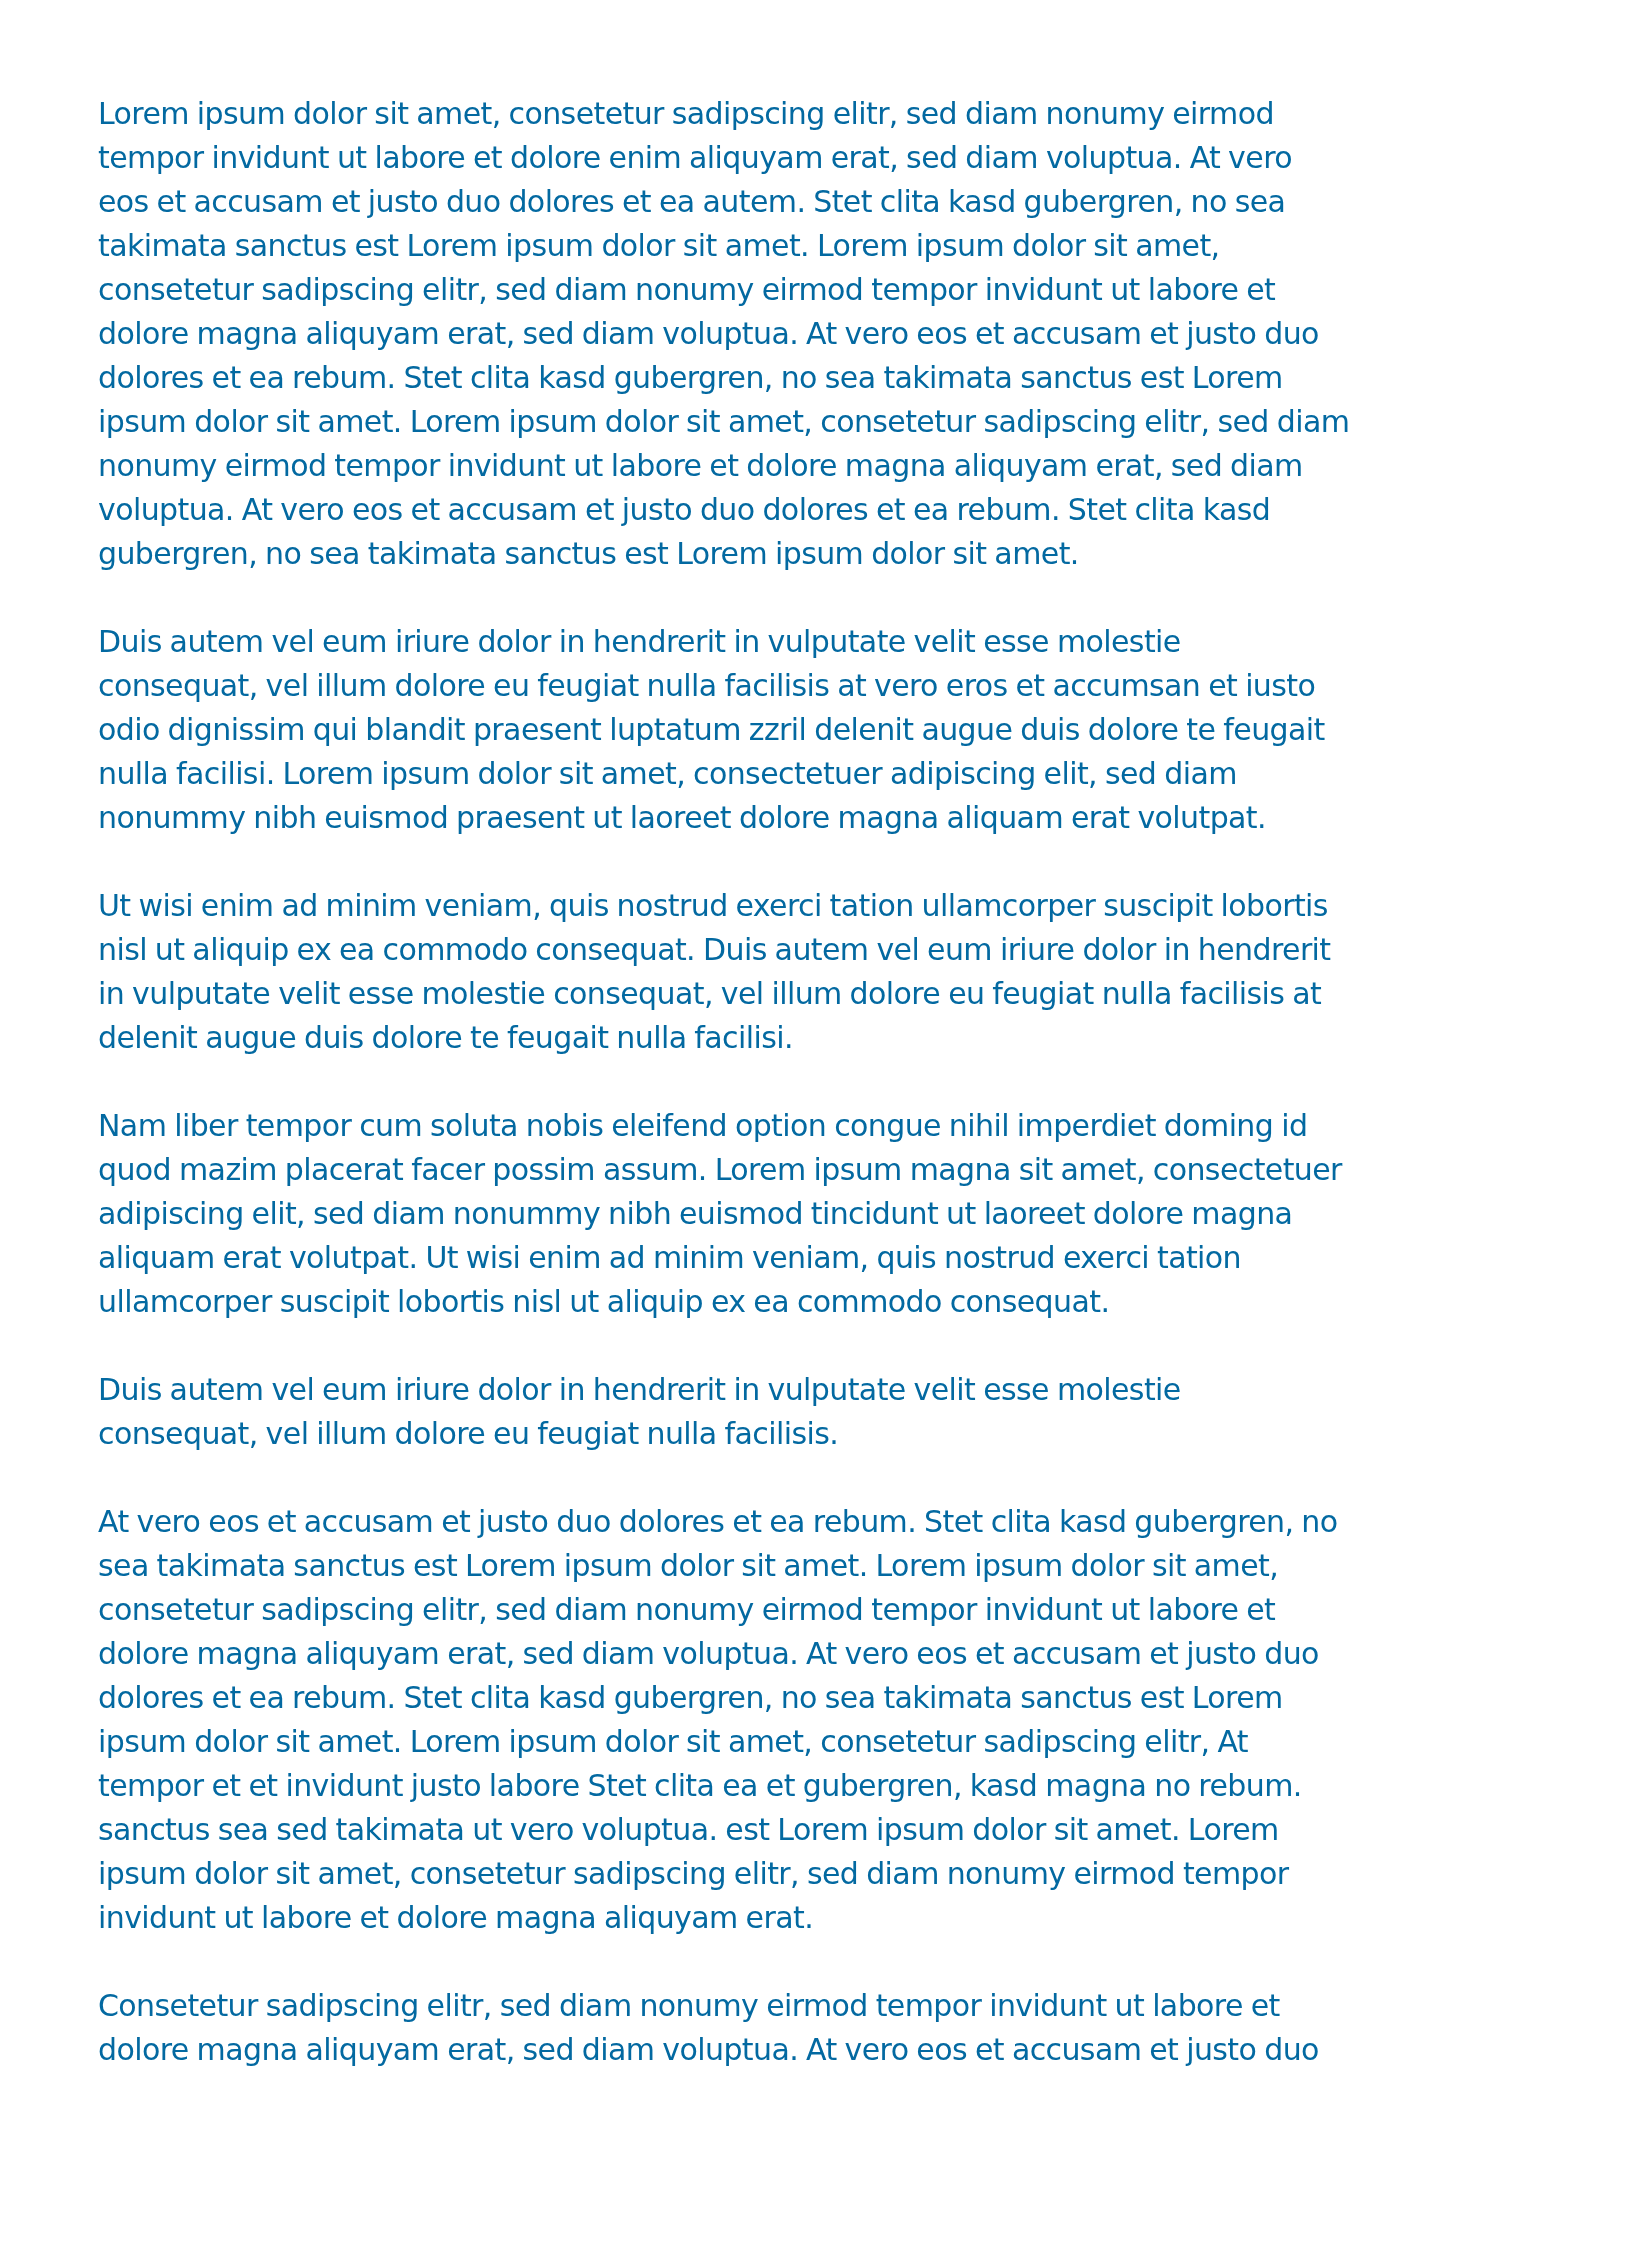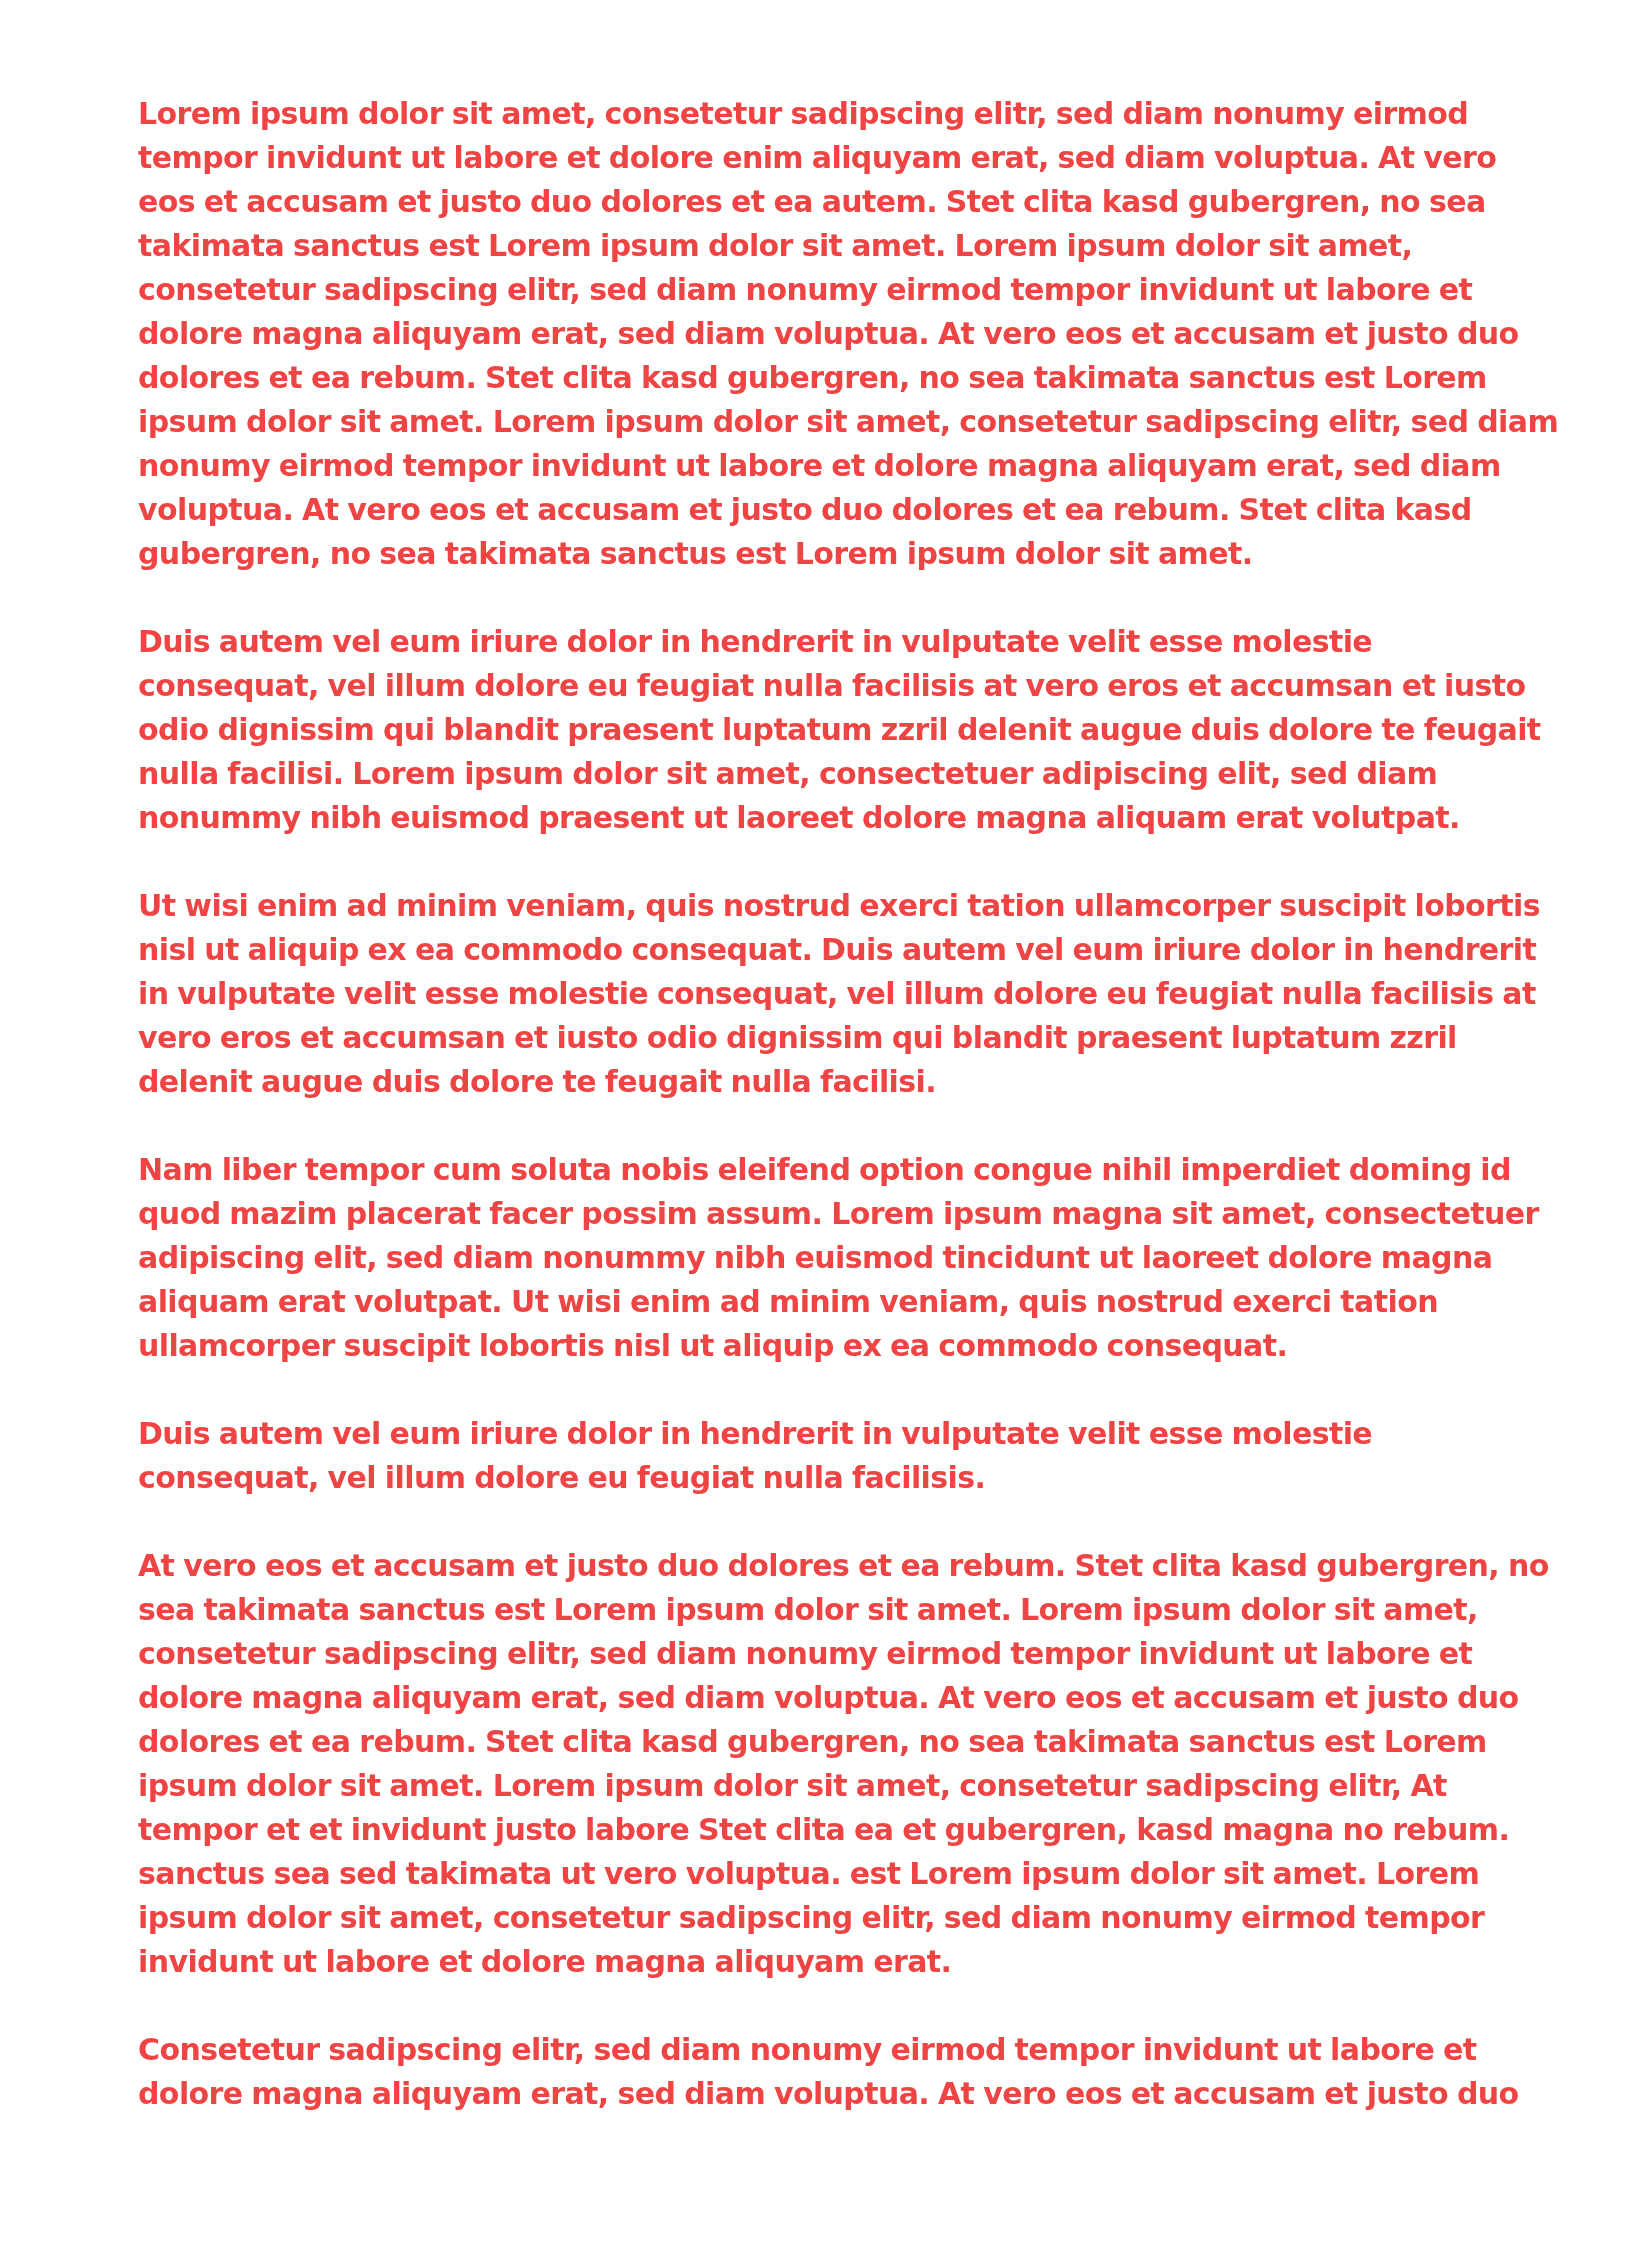--- a/index.html
+++ b/index.html
@@ -20,27 +20,26 @@
       width: 1644px;
       height: 2252px;
       background: #ffffff;
     }
     .body-text {
       position: absolute;
       left: 98px;
       top: 92px;
       width: 1436px;
       font-family: "DejaVu Sans", sans-serif;
-      font-weight: bold;
+      font-weight: normal;
       font-size: 30px;
       line-height: 44px;
-      color: #ef4444;
+      color: #0369a1;
       letter-spacing: -0.6px;
       word-spacing: -1px;
-      margin-left: 40px;
     }
     .paragraph {
       margin: 0 0 44px 0;
     }
     .paragraph:last-child {
       margin-bottom: 0;
     }
     .line {
       display: block;
       white-space: nowrap;
@@ -69,21 +68,20 @@
         <span class="line" style="display: block;">Duis autem vel eum iriure dolor in hendrerit in vulputate velit esse molestie</span>
         <span class="line" style="display: block;">consequat, vel illum dolore eu feugiat nulla facilisis at vero eros et accumsan et iusto</span>
         <span class="line" style="display: block;">odio dignissim qui blandit praesent luptatum zzril delenit augue duis dolore te feugait</span>
         <span class="line" style="display: block;">nulla facilisi. Lorem ipsum dolor sit amet, consectetuer adipiscing elit, sed diam</span>
         <span class="line" style="display: block;">nonummy nibh euismod praesent ut laoreet dolore magna aliquam erat volutpat.</span>
       </p>
     <p class="paragraph">
         <span class="line" style="display: block;">Ut wisi enim ad minim veniam, quis nostrud exerci tation ullamcorper suscipit lobortis</span>
         <span class="line" style="display: block;">nisl ut aliquip ex ea commodo consequat. Duis autem vel eum iriure dolor in hendrerit</span>
         <span class="line" style="display: block;">in vulputate velit esse molestie consequat, vel illum dolore eu feugiat nulla facilisis at</span>
-        <span class="line" style="display: block;">vero eros et accumsan et iusto odio dignissim qui blandit praesent luptatum zzril</span>
         <span class="line" style="display: block;">delenit augue duis dolore te feugait nulla facilisi.</span>
       </p>
     <p class="paragraph">
         <span class="line" style="display: block;">Nam liber tempor cum soluta nobis eleifend option congue nihil imperdiet doming id</span>
         <span class="line" style="display: block;">quod mazim placerat facer possim assum. Lorem ipsum magna sit amet, consectetuer</span>
         <span class="line" style="display: block;">adipiscing elit, sed diam nonummy nibh euismod tincidunt ut laoreet dolore magna</span>
         <span class="line" style="display: block;">aliquam erat volutpat. Ut wisi enim ad minim veniam, quis nostrud exerci tation</span>
         <span class="line" style="display: block;">ullamcorper suscipit lobortis nisl ut aliquip ex ea commodo consequat.</span>
       </p>
     <p class="paragraph">

